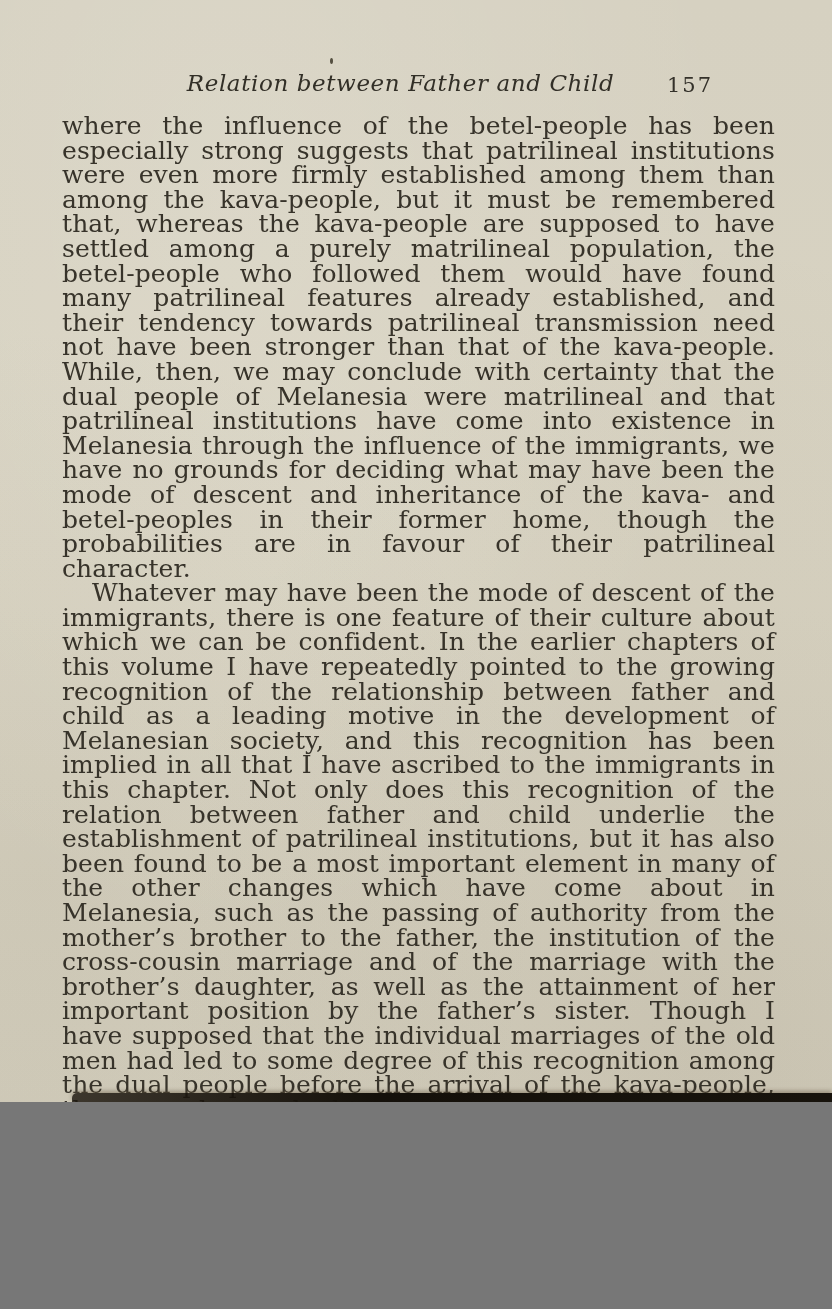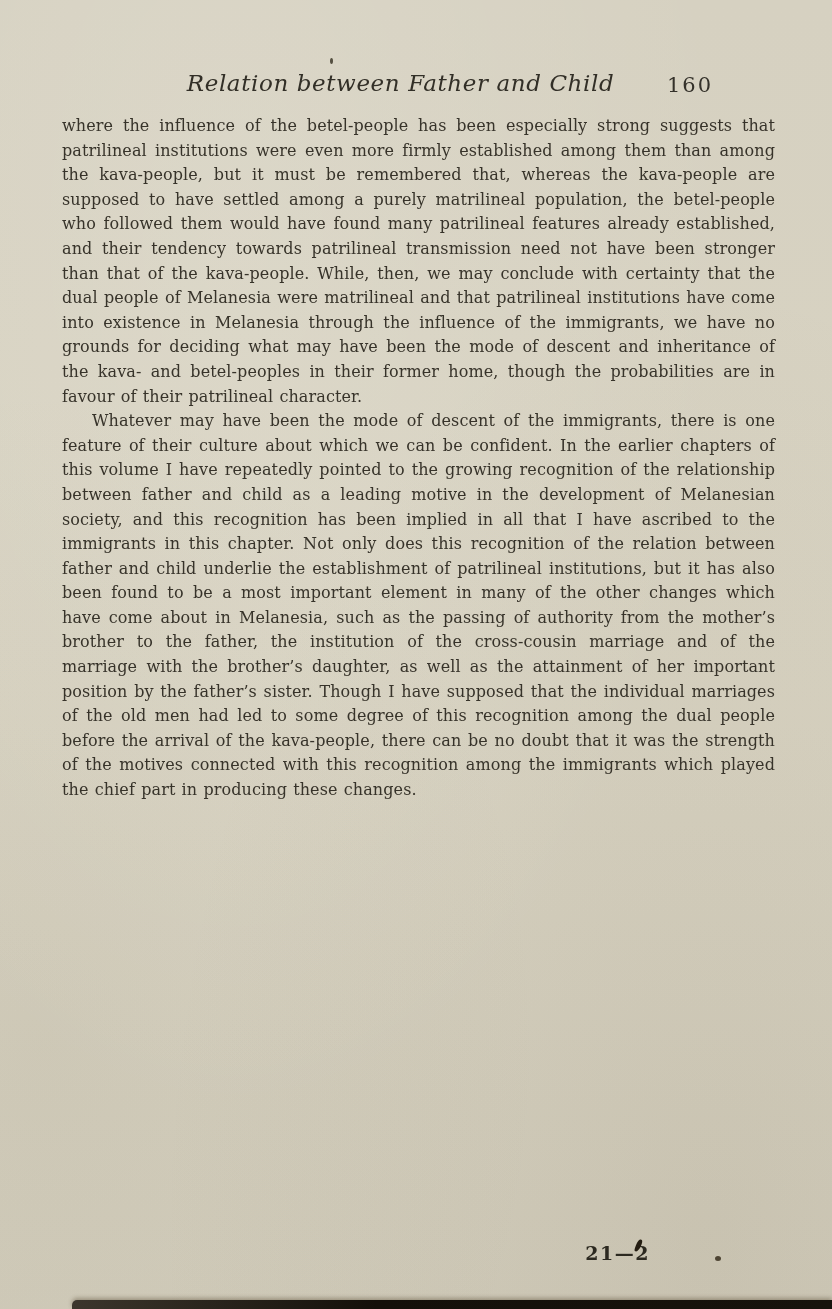--- a/index.html
+++ b/index.html
@@ -7,21 +7,21 @@
     --ink: #37332a;
   }
   html, body {
     margin: 0;
     padding: 0;
     background: #777;
   }
   .page {
     position: relative;
     width: 832px;
-    height: 1309px;
+    height: 1102px;
     margin: 0 auto;
     overflow: hidden;
     background:
       radial-gradient(ellipse at 28% 18%, rgba(255,255,248,0.12), rgba(0,0,0,0) 60%),
       radial-gradient(ellipse at 85% 95%, rgba(110,95,70,0.10), rgba(0,0,0,0) 55%),
       radial-gradient(ellipse at 5% 80%, rgba(120,108,82,0.08), rgba(0,0,0,0) 45%),
       linear-gradient(180deg, #d6d1c1 0%, var(--paper) 55%, #d2cdbc 100%);
     font-family: "DejaVu Serif", "Liberation Serif", serif;
     color: var(--ink);
   }
@@ -49,21 +49,21 @@
     letter-spacing: 2px;
     font-style: normal;
     color: #34312a;
   }
   .text-block {
     position: absolute;
     top: 114px;
     left: 62px;
     width: 713px;
     text-align: justify;
-    font-size: 16px;
+    font-size: 25px;
     line-height: 24.6px;
     letter-spacing: 0.1px;
     word-spacing: 1px;
   }
   .para {
     margin: 0;
     text-indent: 30px;
   }
   .para.no-indent {
     text-indent: 0;
@@ -117,21 +117,21 @@
     box-shadow: 0 -2px 4px rgba(90,78,55,0.45);
   }
 </style>
 </head>
 <body>
 
 <div class="page">
 
   <header class="running-head">
     <span class="head-title">Relation between Father and Child</span>
-    <span class="page-number">160</span>
+    <span class="page-number">157</span>
   </header>
 
   <main class="text-block">
     <p class="para no-indent">where the influence of the betel-people has been especially strong suggests that patrilineal institutions were even more firmly established among them than among the kava-people, but it must be remembered that, whereas the kava-people are supposed to have settled among a purely matrilineal population, the betel-people who followed them would have found many patrilineal features already established, and their tendency towards patrilineal transmission need not have been stronger than that of the kava-people.  While, then, we may conclude with certainty that the dual people of Melanesia were matrilineal and that patrilineal institutions have come into existence in Melanesia through the influence of the immigrants, we have no grounds for deciding what may have been the mode of descent and inheritance of the kava- and betel-peoples in their former home, though the probabilities are in favour of their patrilineal character.</p>
     <p class="para">Whatever may have been the mode of descent of the immigrants, there is one feature of their culture about which we can be confident.  In the earlier chapters of this volume I have repeatedly pointed to the growing recognition of the relationship between father and child as a leading motive in the development of Melanesian society, and this recognition has been implied in all that I have ascribed to the immigrants in this chapter.  Not only does this recognition of the relation between father and child underlie the establishment of patrilineal institutions, but it has also been found to be a most important element in many of the other changes which have come about in Melanesia, such as the passing of authority from the mother’s brother to the father, the institution of the cross-cousin marriage and of the marriage with the brother’s daughter, as well as the attainment of her important position by the father’s sister.  Though I have supposed that the individual marriages of the old men had led to some degree of this recognition among the dual people before the arrival of the kava-people, there can be no doubt that it was the strength of the motives connected with this recognition among the immigrants which played the chief part in producing these changes.</p>
   </main>
 
   <div class="signature">21—2</div>
 
   <div class="speck speck-3"></div>

